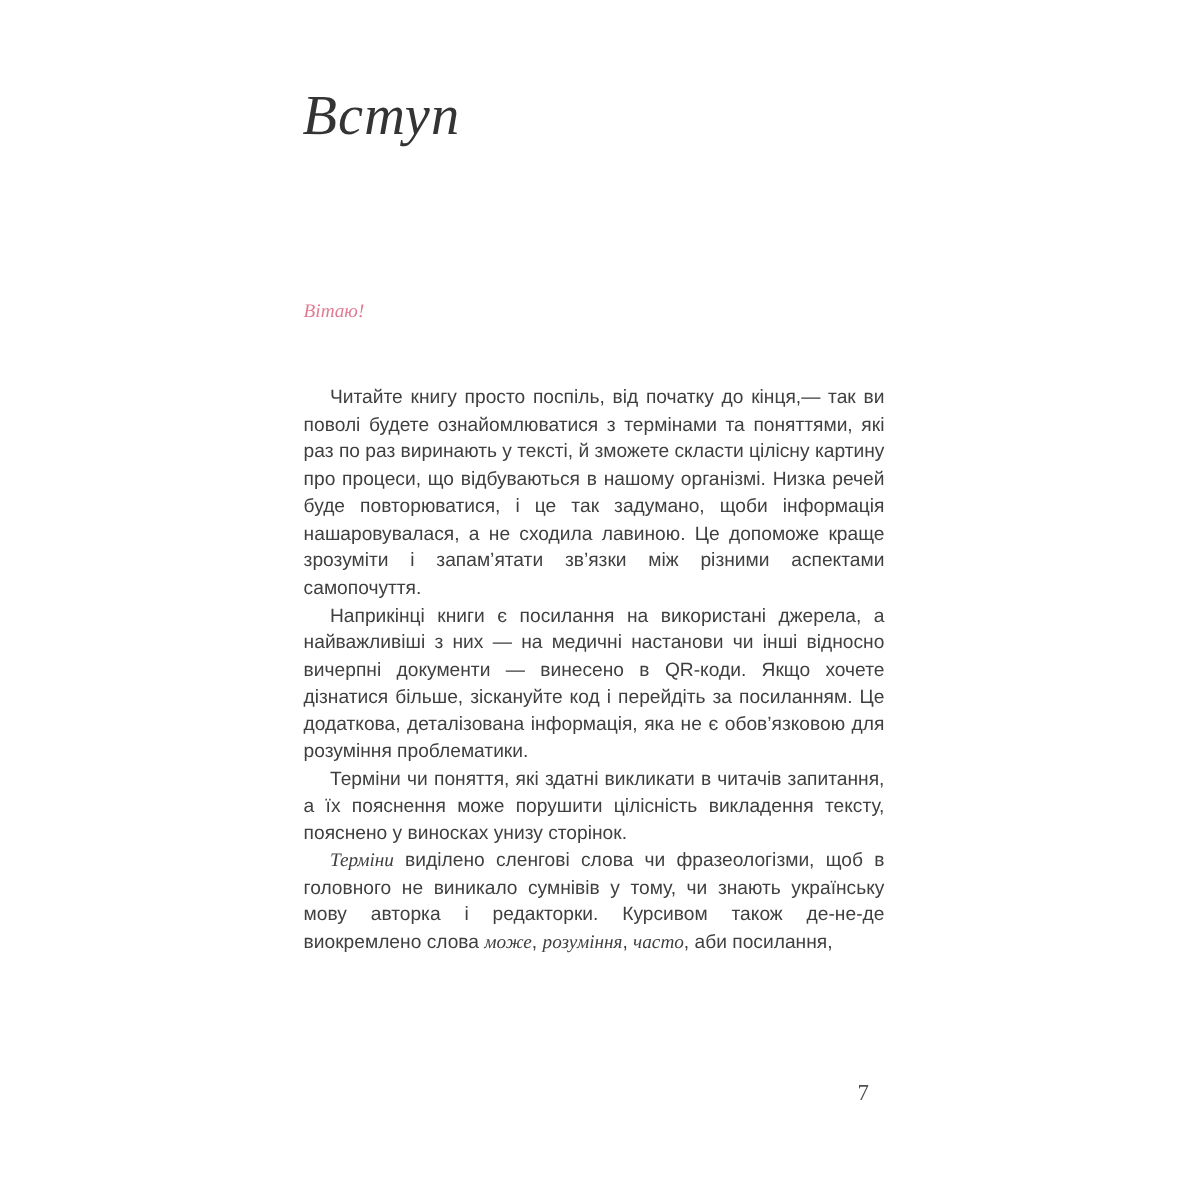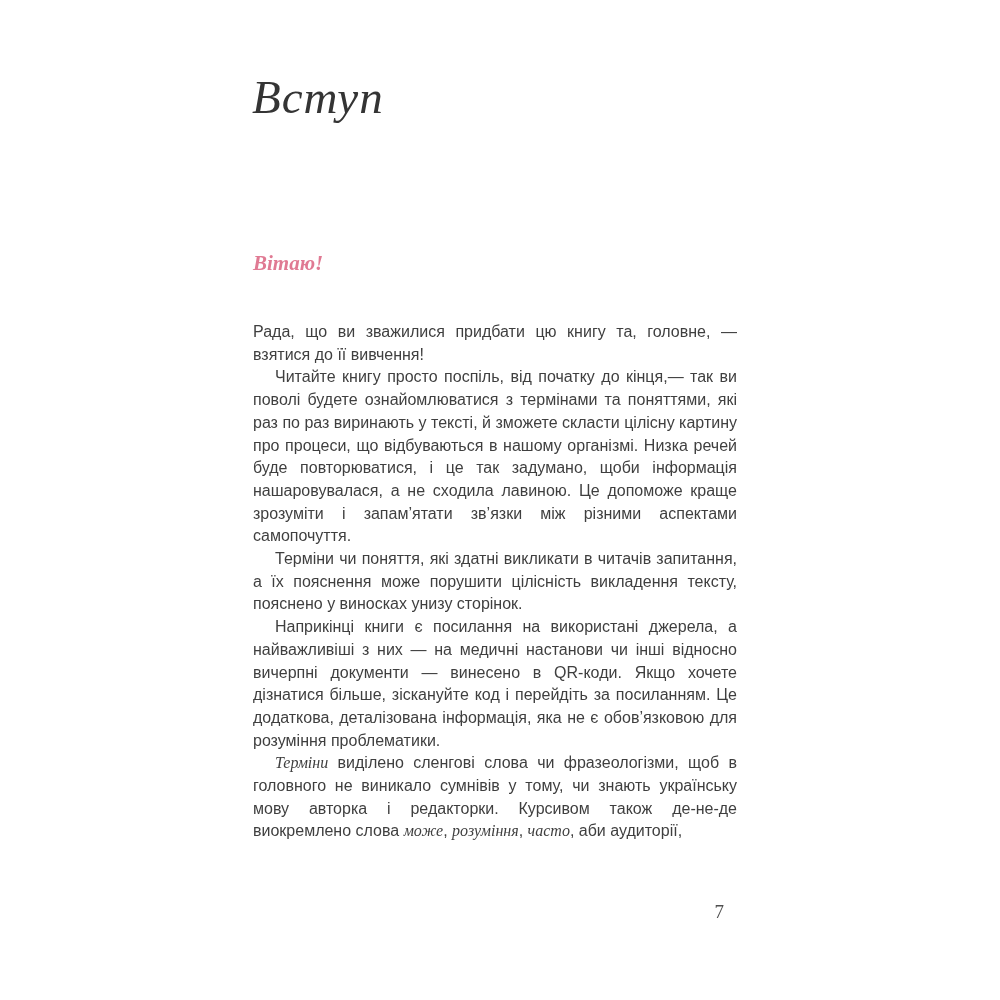--- a/index.html
+++ b/index.html
@@ -26,23 +26,22 @@
     letter-spacing: 1px;
     color: #343434;
   }
   .greeting {
     position: absolute;
     left: 253px;
     top: 251px;
     margin: 0;
     font-family: "Liberation Serif", serif;
     font-style: italic;
-    font-size: 21px;
+    font-size: 16px;
     color: #e07a93;
-    font-weight: bold;
   }
   .body-text {
     position: absolute;
     left: 253px;
     top: 321px;
     width: 484px;
     font-family: "Liberation Sans", sans-serif;
     font-size: 16px;
     line-height: 22.7px;
     color: #3f3f3f;
@@ -74,28 +73,27 @@
 <body>
 
 <div class="page">
 
   <h1 class="chapter-title">Вступ</h1>
 
   <p class="greeting">Вітаю!</p>
 
   <div class="body-text">
 
-    <p><span>Рада, що ви зважилися придбати цю книгу та, головне, — взятися до її вивчення!</span></p>
 
 
     <p class="ind"><span>Читайте книгу просто поспіль, від початку до кінця,— так ви поволі будете ознайомлюватися з термінами та поняттями, які раз по раз виринають у тексті, й зможете скласти цілісну картину про процеси, що відбуваються в нашому організмі. Низка речей буде повторюватися, і це так задумано, щоби інформація нашаровувалася, а не сходила лавиною. Це допоможе краще зрозуміти і запам’ятати зв’язки між різними аспектами самопочуття.</span></p>
 
+    <p class="ind"><span>Наприкінці книги є посилання на використані джерела, а найважливіші з них — на медичні настанови чи інші відносно вичерпні документи — винесено в QR-коди. Якщо хочете дізнатися більше, зіскануйте код і перейдіть за посиланням. Це додаткова, деталізована інформація, яка не є обов’язковою для розуміння проблематики.</span></p>
+
     <p class="ind"><span>Терміни чи поняття, які здатні викликати в читачів запитання, а їх пояснення може порушити цілісність викладення тексту, пояснено у виносках унизу сторінок.</span></p>
 
-    <p class="ind"><span>Наприкінці книги є посилання на використані джерела, а найважливіші з них — на медичні настанови чи інші відносно вичерпні документи — винесено в QR-коди. Якщо хочете дізнатися більше, зіскануйте код і перейдіть за посиланням. Це додаткова, деталізована інформація, яка не є обов’язковою для розуміння проблематики.</span></p>
-
-    <p class="ind"><span class="it">Терміни</span><span> виділено сленгові слова чи фразеологізми, щоб в головного не виникало сумнівів у тому, чи знають українську мову авторка і редакторки. Курсивом також де-не-де виокремлено слова </span><span class="it">може</span><span>, </span><span class="it">розуміння</span><span>, </span><span class="it">часто</span><span>, аби аудиторії,</span></p>
+    <p class="ind"><span class="it">Терміни</span><span> виділено сленгові слова чи фразеологізми, щоб в головного не виникало сумнівів у тому, чи знають українську мову авторка і редакторки. Курсивом також де-не-де виокремлено слова </span><span class="it">може</span><span>, </span><span class="it">розуміння</span><span>, </span><span class="it">часто</span><span>, аби посилання,</span></p>
 
   </div>
 
   <div class="page-number">7</div>
 
 </div>
 
 </body></html>

